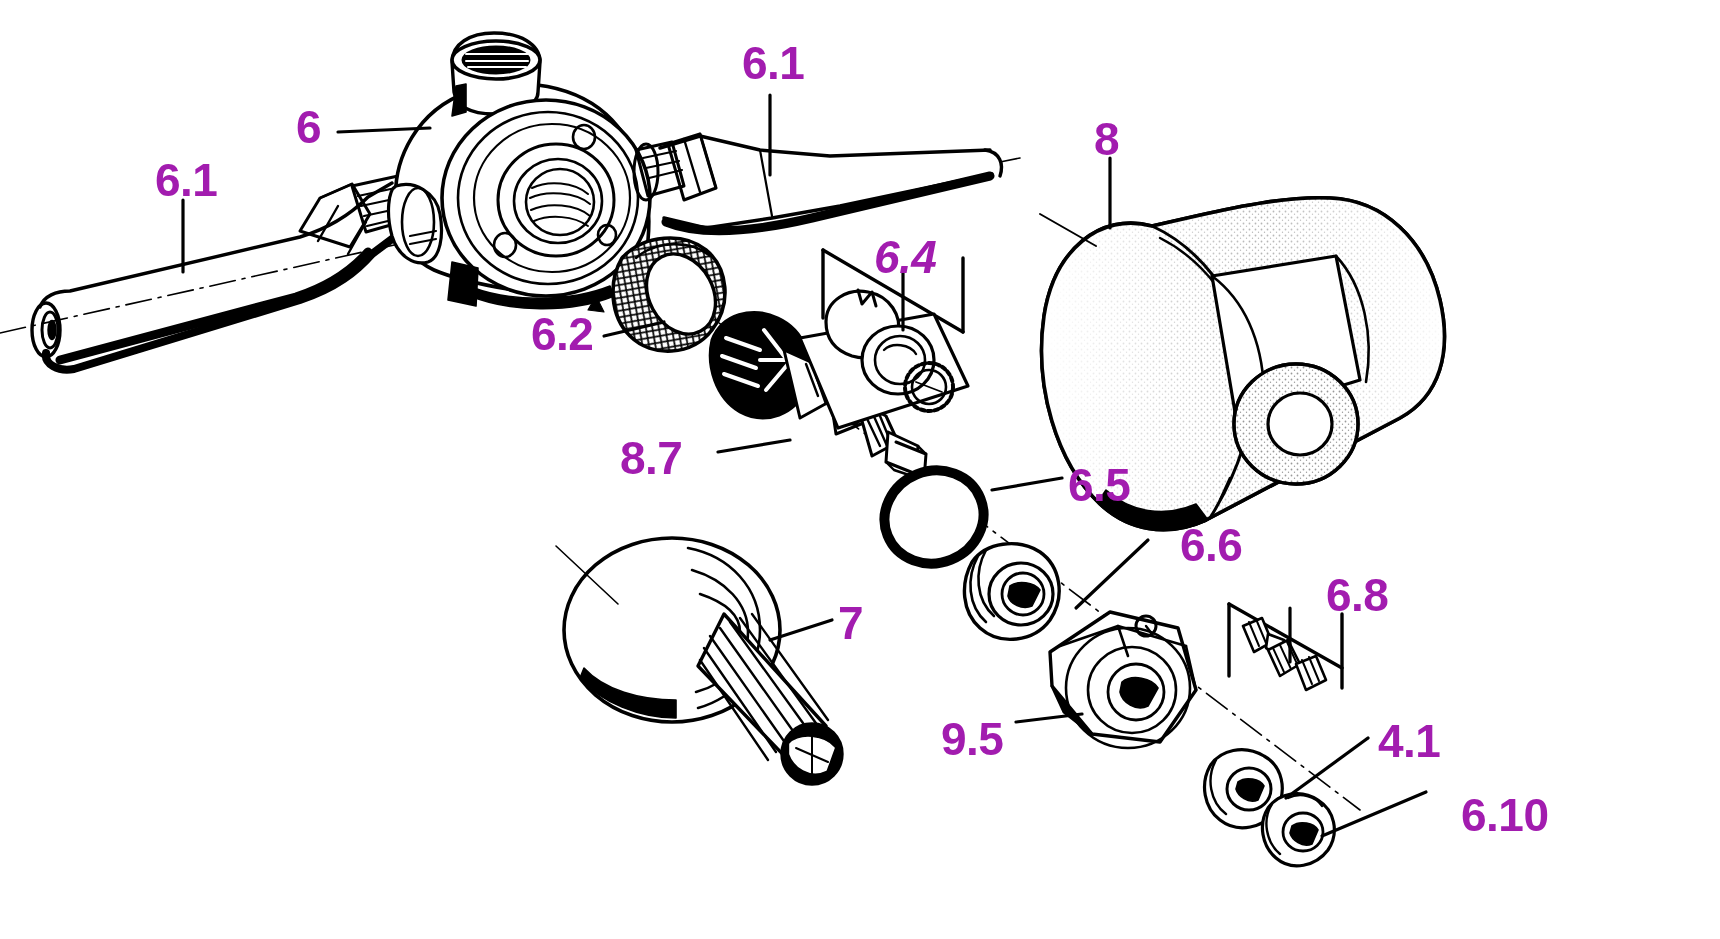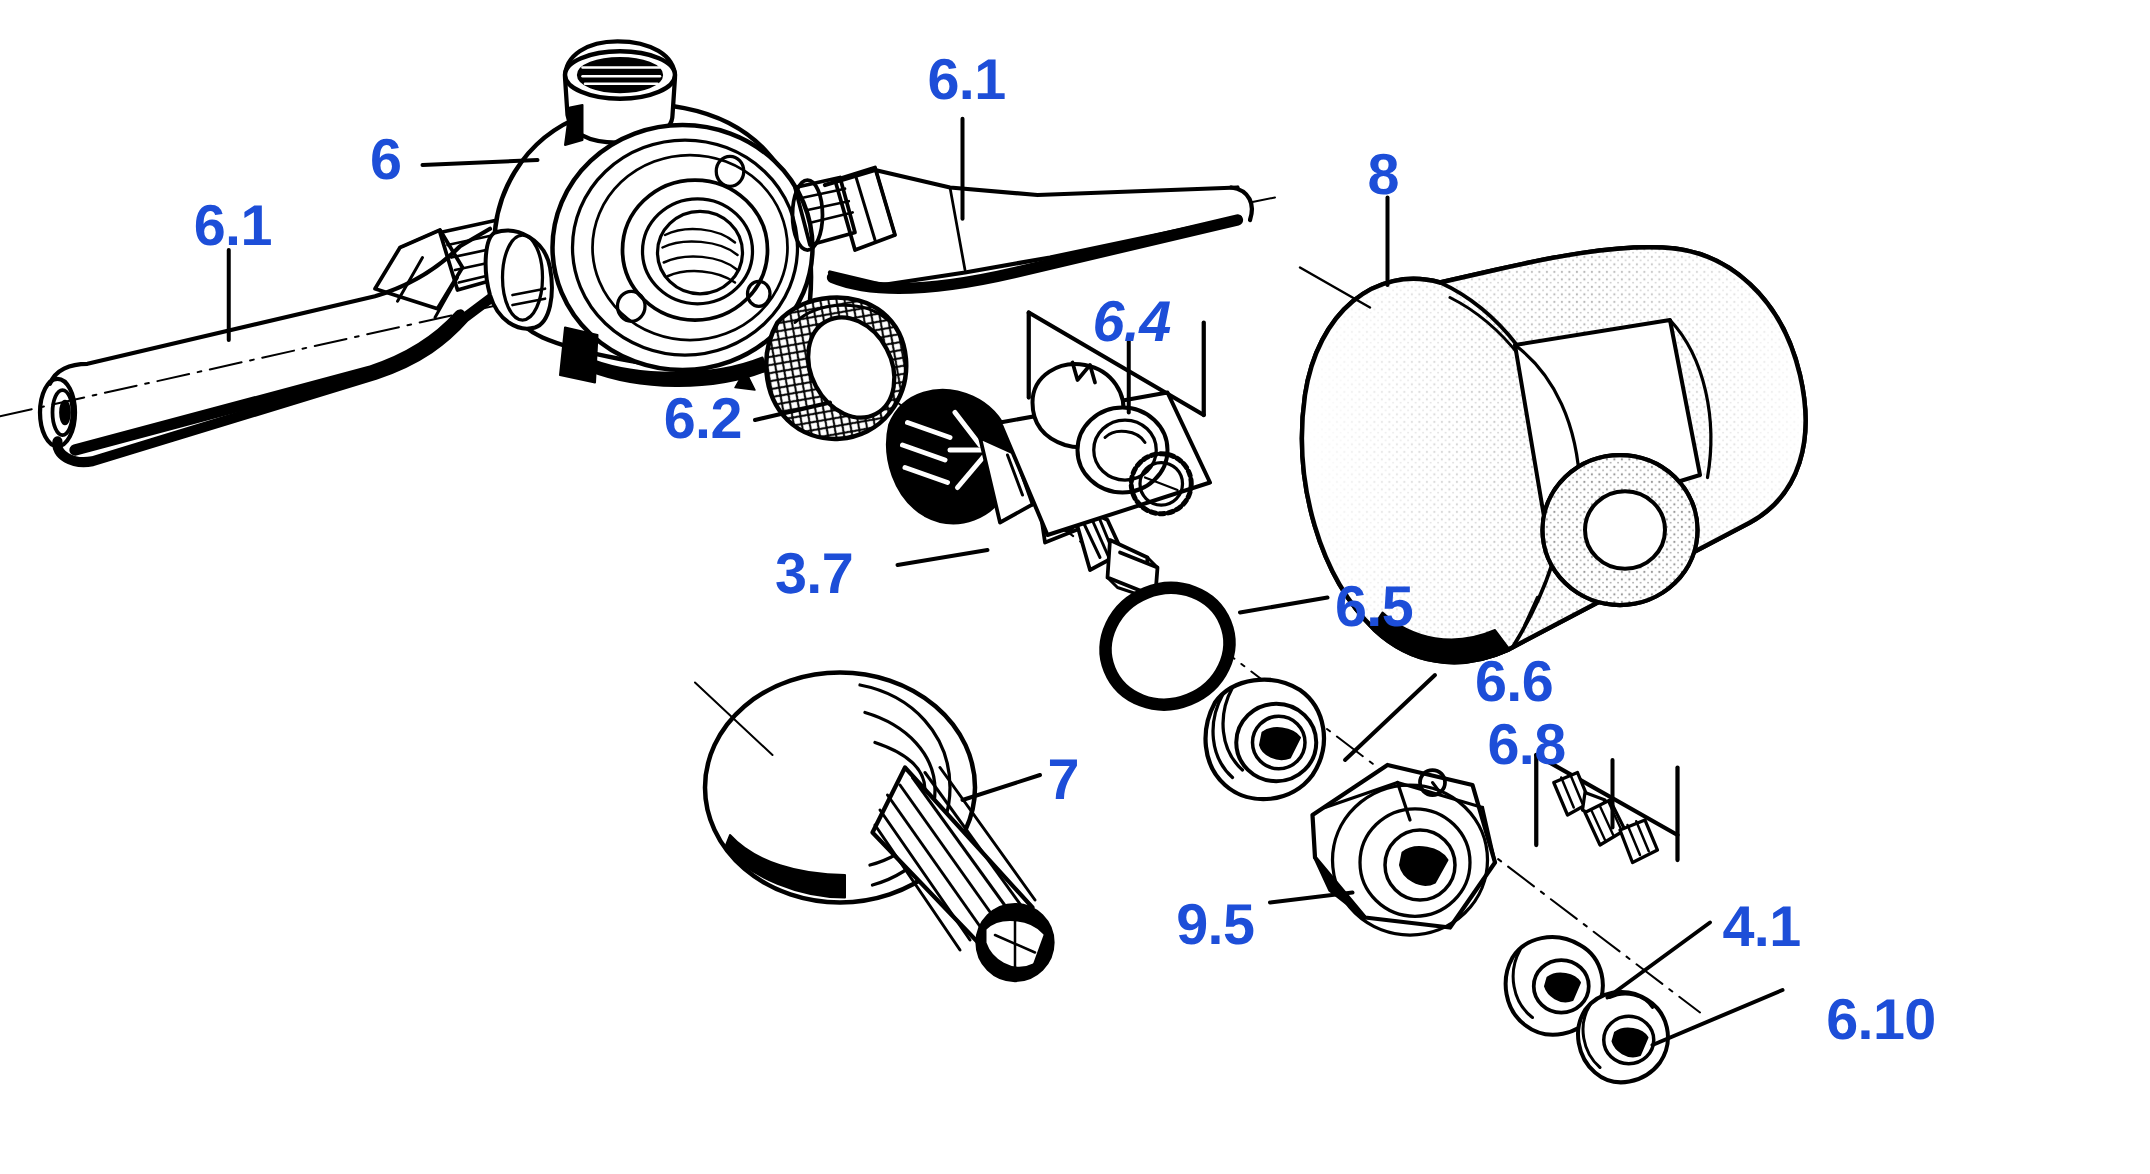--- a/index.html
+++ b/index.html
@@ -7,21 +7,21 @@
   body{
     font-family:"Liberation Sans", sans-serif;
     width:1720px;height:939px;overflow:hidden;position:relative;
   }
   #stage{position:relative;width:1720px;height:939px;background:#fff;}
   #stage svg{position:absolute;left:0;top:0;display:block;}
   .callout{
     position:absolute;
     font-family:"Liberation Sans", sans-serif;
     font-weight:bold;
-    color:#1d4ed8;
+    color:#a21caf;
     white-space:nowrap;
     line-height:1;
     letter-spacing:-0.5px;
   }
   .c-num{font-size:46px;}
 </style>
 </head>
 <body>
 
 <div id="stage">
@@ -367,31 +367,31 @@
 </svg>
 
 <div class="callout c-num" style="left:296px; top:104px;">6</div>
 
 <div class="callout c-num" style="left:155px; top:157px;">6.1</div>
 
 <div class="callout c-num" style="left:742px; top:40px;">6.1</div>
 
 <div class="callout c-num" style="left:531px; top:311px;text-align:center;">6.2</div>
 
-<div class="callout c-num" style="left:620px; top:435px;">3.7</div>
+<div class="callout c-num" style="left:620px; top:435px;">8.7</div>
 
 <div class="callout c-num" style="left:874px; top:234px;font-style:italic;">6.4</div>
 
 <div class="callout c-num" style="left:1068px; top:462px;">6.5</div>
 
 <div class="callout c-num" style="left:1152px; top:522px;margin-left:28px;">6.6</div>
 
 <div class="callout c-num" style="left:941px; top:716px;">9.5</div>
 
-<div class="callout c-num" style="left:1190px; top:572px;">6.8</div>
+<div class="callout c-num" style="left:1326px; top:572px;">6.8</div>
 
 <div class="callout c-num" style="left:1378px; top:718px;">4.1</div>
 
 <div class="callout c-num" style="left:1432px; top:792px;margin-left:29px;">6.10</div>
 
 <div class="callout c-num" style="left:838px; top:600px;">7</div>
 
 <div class="callout c-num" style="left:1094px; top:116px;">8</div>
 
 </div>

